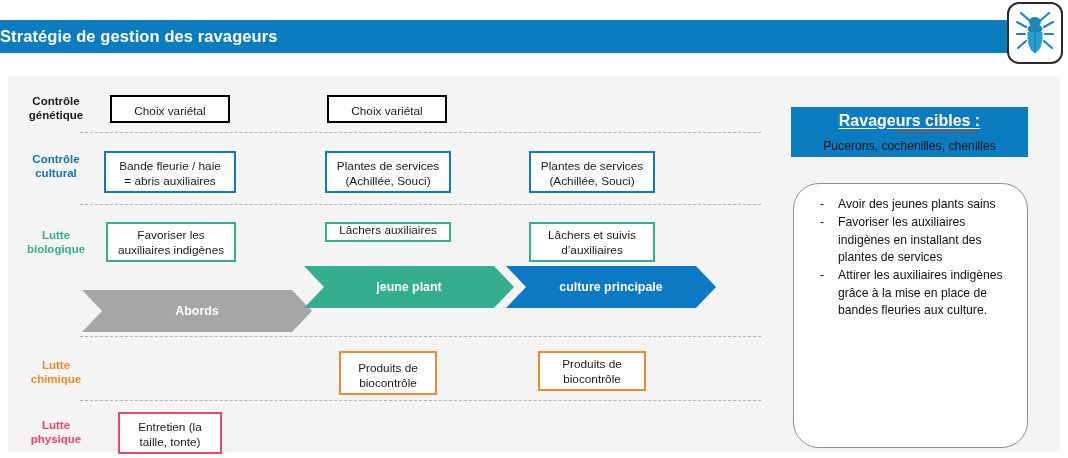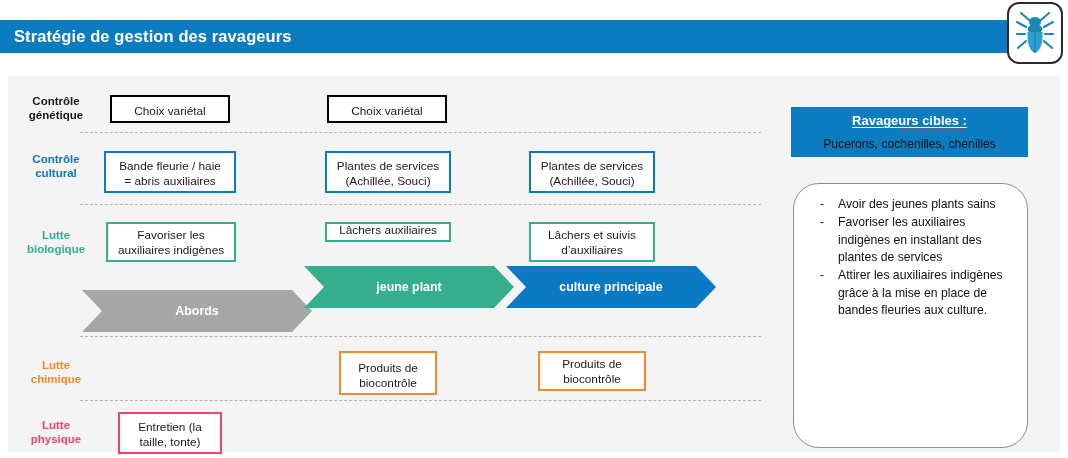--- a/index.html
+++ b/index.html
@@ -11,21 +11,21 @@
   }
   #slide { position: relative; width: 1068px; height: 458px; background: #ffffff; }
 
   
   .titlebar {
     position: absolute; left: 0; top: 20px; width: 1022px; height: 33px;
     background: #0C7CC1; color: #ffffff;
     display: flex; align-items: center;
   }
   .titlebar .txt {
-    padding-left: 14px; font-size: 16.5px; font-weight: bold;
+    font-size: 16.5px; font-weight: bold;
     letter-spacing: .1px; white-space: nowrap;
   }
 
   
   .badge {
     position: absolute; left: 1007px; top: 2px; width: 56px; height: 62px;
     background: #ffffff; border: 2.2px solid #2b2b2b; border-radius: 12px;
     display: flex; align-items: center; justify-content: center;
   }
   .badge svg { display: block; }
@@ -78,21 +78,21 @@
   .chev-green { left: 222px; width: 210px; background: #34AE8C; }
   .chev-blue  { left: 424px; width: 210px; background: #0B79C4; }
 
   
   .pestbox {
     position: absolute; left: 791px; top: 107px; width: 237px; height: 50px;
     background: #0C7CC1; color: #ffffff;
     display: flex; flex-direction: column; align-items: center; justify-content: center;
   }
   .pestbox .ptitle {
-    font-size: 13px; font-weight: bold; text-decoration: underline;
+    font-size: 16px; font-weight: bold; text-decoration: underline;
     text-underline-offset: 2px; position: relative; margin-bottom: 9px;
   }
   .pestbox .ptitle::after {
     content: ""; position: absolute; left: 41%; right: 2px; bottom: -3px; height: 3px;
     background-image: radial-gradient(circle, #e03030 1px, transparent 1.2px);
     background-size: 4px 3px; background-repeat: repeat-x;
   }
   .pestbox .plist { font-size: 12.2px; color: #111111; }
 
   

